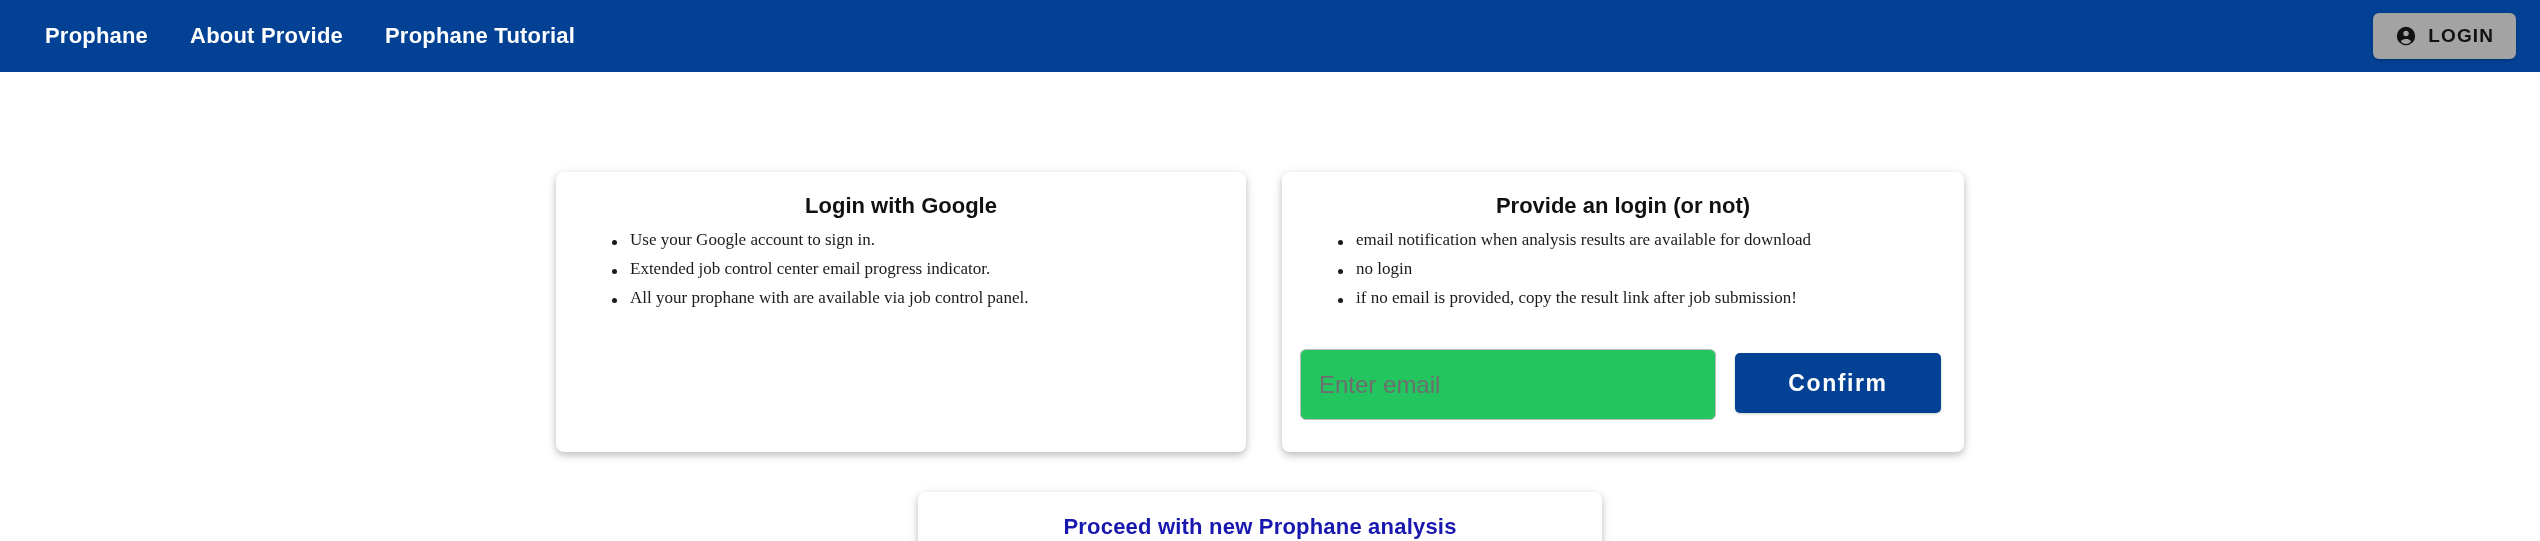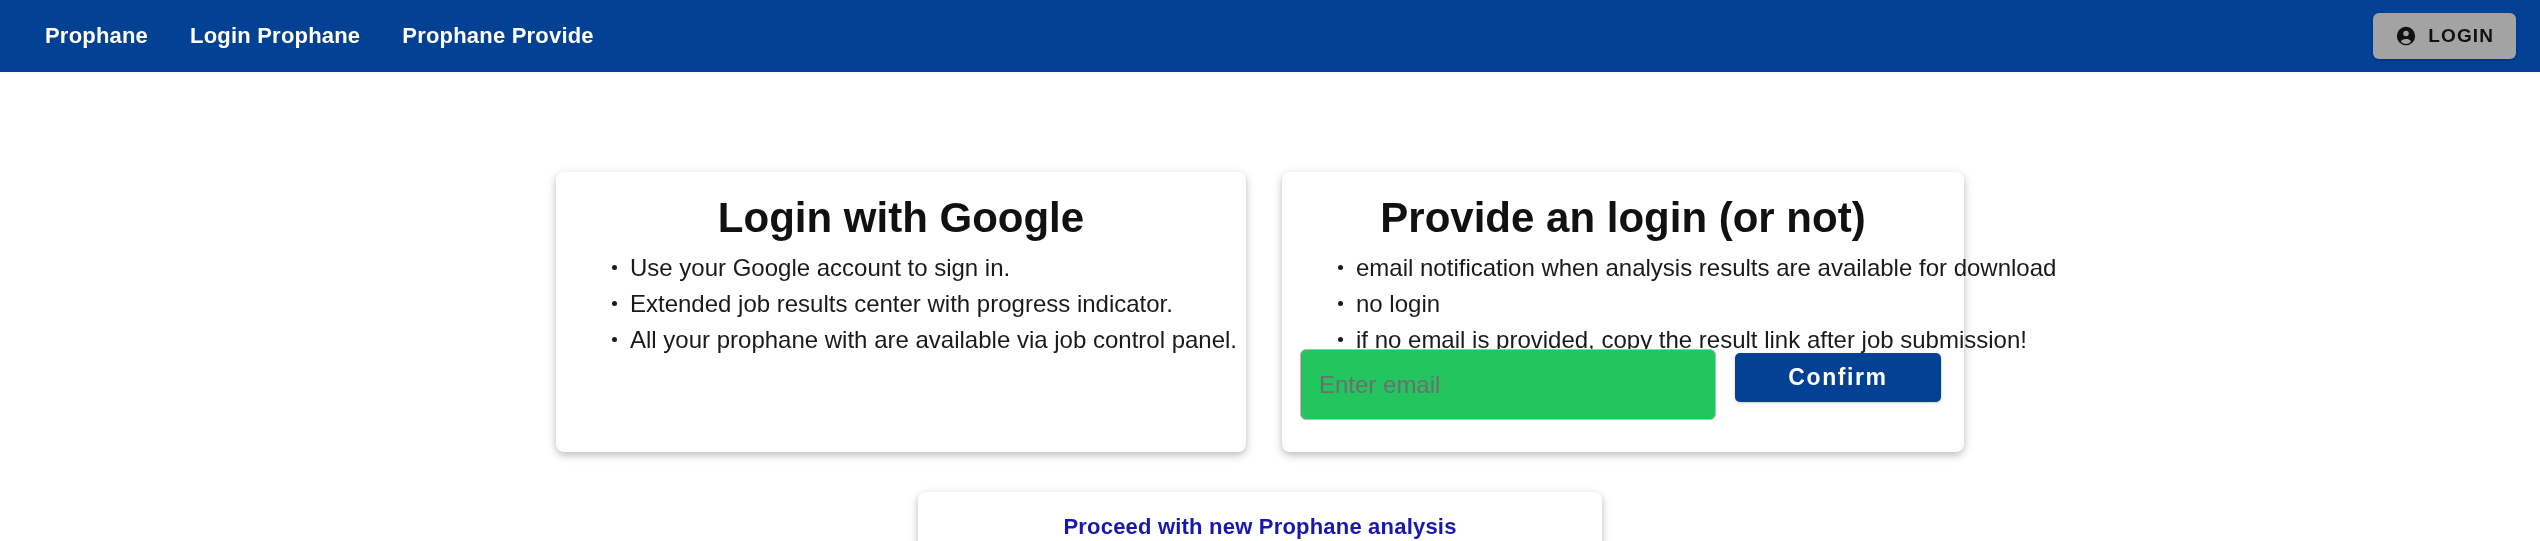--- a/index.html
+++ b/index.html
@@ -75,40 +75,41 @@
     border-radius: 8px;
     box-shadow: 0 3px 6px rgba(0,0,0,.16), 0 3px 12px rgba(0,0,0,.13);
   }
 
   .card-top-left  { left: 556px;  top: 100px; width: 690px; height: 280px; }
   .card-top-right { left: 1282px; top: 100px; width: 682px; height: 280px; }
   .card-bottom    { left: 918px;  top: 420px; width: 684px; height: 70px; }
 
   .card-title {
     text-align: center;
-    font-size: 42px;
+    font-size: 22px;
     font-weight: bold;
     color: #111111;
     margin: 20px 0 0 0;
     line-height: 1.25;
   }
 
   .bullets {
     margin: 11px 0 0 0;
     padding-left: 56px;
     list-style: none;
   }
   .bullets li {
     position: relative;
-    font-size: 24px;
+    font-size: 17px;
     color: #1a1a1a;
     line-height: 1.0;
     padding: 0 0 0 18px;
     margin-bottom: 12px;
     white-space: nowrap;
+    font-family: Liberation Serif, serif;
   }
   .bullets li::before {
     content: "";
     position: absolute;
     left: 0;
     top: 9px;
     width: 5px;
     height: 5px;
     border-radius: 50%;
     background: #1a1a1a;
@@ -133,21 +134,21 @@
     font-size: 24px;
     color: #222222;
     background: #22c55e;
     outline: none;
   }
   .email-input::placeholder { color: #6e6e6e; }
 
   .confirm-btn {
     margin-top: 4px;
     width: 206px;
-    height: 49px;
+    height: 60px;
     background: #024194;
     color: #ffffff;
     border: none;
     border-radius: 5px;
     font-family: "Liberation Sans", sans-serif;
     font-size: 23px;
     font-weight: bold;
     letter-spacing: 1.6px;
     cursor: pointer;
     box-shadow: 0 1px 3px rgba(0,0,0,.2);
@@ -166,41 +167,41 @@
     text-decoration: none;
     cursor: pointer;
   }
 </style>
 </head>
 <body>
 
 <div class="navbar">
   <nav class="nav-links">
     <a class="nav-link">Prophane</a>
-    <a class="nav-link">Login Prophane</a>
-    <a class="nav-link">Prophane Provide</a>
+    <a class="nav-link">About Provide</a>
+    <a class="nav-link">Prophane Tutorial</a>
   </nav>
 
   <button class="login-btn">
     <span>
       <svg width="22" height="22" viewBox="0 0 24 24" aria-hidden="true">
         <path fill="#111111" d="M12 2a10 10 0 1 0 0 20 10 10 0 0 0 0-20zm0 4.2a3 3 0 1 1 0 6 3 3 0 0 1 0-6zm0 14.4a7.2 7.2 0 0 1-5.4-2.45c.03-1.79 3.6-2.77 5.4-2.77 1.79 0 5.37.98 5.4 2.77A7.2 7.2 0 0 1 12 20.6z"></path>
       </svg>
     </span>
     <span>LOGIN</span>
   </button>
 </div>
 
 <div class="main">
 
   <div class="card card-top-left">
     <h2 class="card-title">Login with Google</h2>
     <ul class="bullets">
       <li>Use your Google account to sign in.</li>
-      <li>Extended job results center with progress indicator.</li>
+      <li>Extended job control center email progress indicator.</li>
       <li>All your prophane with are available via job control panel.</li>
     </ul>
   </div>
 
   <div class="card card-top-right">
     <h2 class="card-title">Provide an login (or not)</h2>
     <ul class="bullets">
       <li>email notification when analysis results are available for download</li>
       <li>no login</li>
       <li>if no email is provided, copy the result link after job submission!</li>

